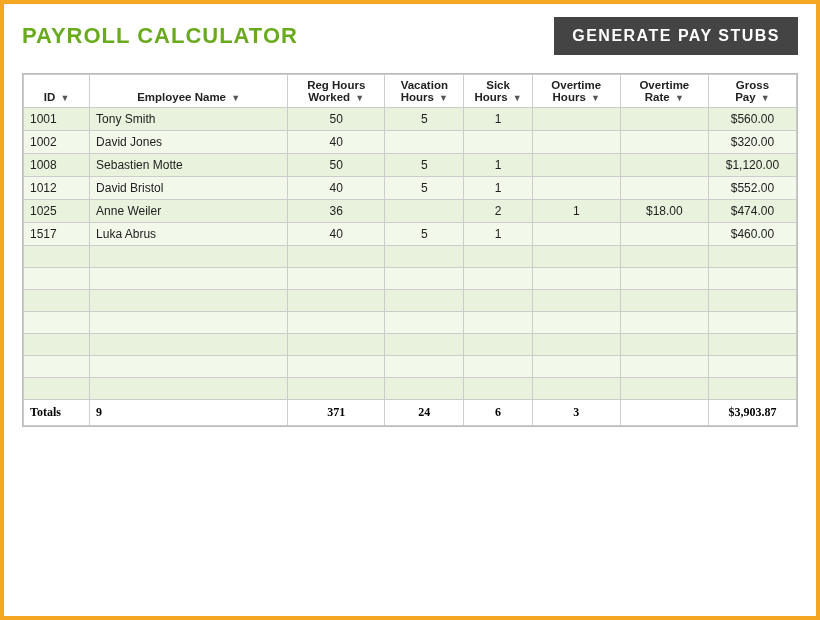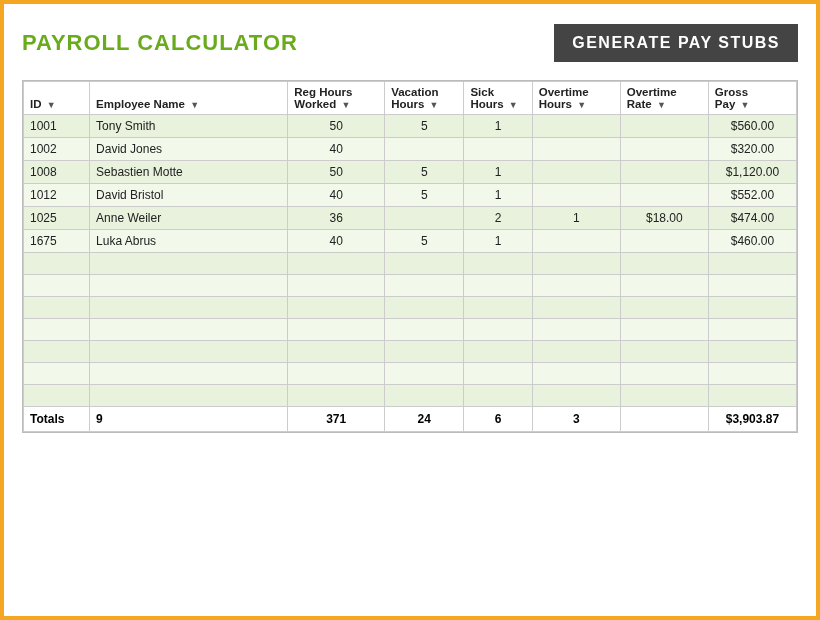--- a/index.html
+++ b/index.html
@@ -9,21 +9,21 @@
       justify-content: center;
       align-items: center;
       min-height: 100vh;
       font-family: Arial, sans-serif;
     }
     .outer-border {
       border: 4px solid #f5a623;
       background: #fff;
       width: 820px;
       min-height: 620px;
-      padding: 20px 18px 18px 18px;
+      padding: 13px 18px 18px 18px;
     }
     .header-row {
       display: flex;
       justify-content: space-between;
       align-items: center;
       margin-bottom: 18px;
     }
     .app-title {
       color: #6aab1e;
       font-size: 22px;
@@ -46,21 +46,21 @@
     }
     table {
       width: 100%;
       border-collapse: collapse;
       font-size: 12px;
     }
     thead tr th {
       background: #fff;
       border: 1px solid #ccc;
       padding: 4px 6px;
-      text-align: left;
+      text-align: center;
       vertical-align: bottom;
       font-weight: 600;
       color: #222;
       font-size: 11.5px;
     }
     tbody tr td {
       border: 1px solid #ccc;
       padding: 4px 6px;
       color: #222;
       font-size: 12px;
@@ -73,20 +73,21 @@
     }
     tbody tr.empty-row td {
       height: 22px;
     }
     tfoot tr td {
       background: #fff;
       border: 1px solid #ccc;
       padding: 5px 6px;
       font-weight: 600;
       font-size: 12px;
+      font-family: Liberation Serif, serif;
     }
     .select-arrow {
       display: inline-block;
       font-size: 9px;
       color: #555;
       margin-left: 2px;
       vertical-align: middle;
     }
     .td-right {
       text-align: center;
@@ -188,21 +189,21 @@
       <td>1025</td>
       <td>Anne Weiler</td>
       <td class="td-center">36</td>
       <td class="td-center"></td>
       <td class="td-center">2</td>
       <td class="td-center">1</td>
       <td class="td-right">$18.00</td>
       <td class="td-right">$474.00</td>
     </tr>
           <tr>
-      <td>1675</td>
+      <td>1517</td>
       <td>Luka Abrus</td>
       <td class="td-center">40</td>
       <td class="td-center">5</td>
       <td class="td-center">1</td>
       <td class="td-center"></td>
       <td class="td-right"></td>
       <td class="td-right">$460.00</td>
     </tr>
           <tr class="empty-row">
             <td></td>

